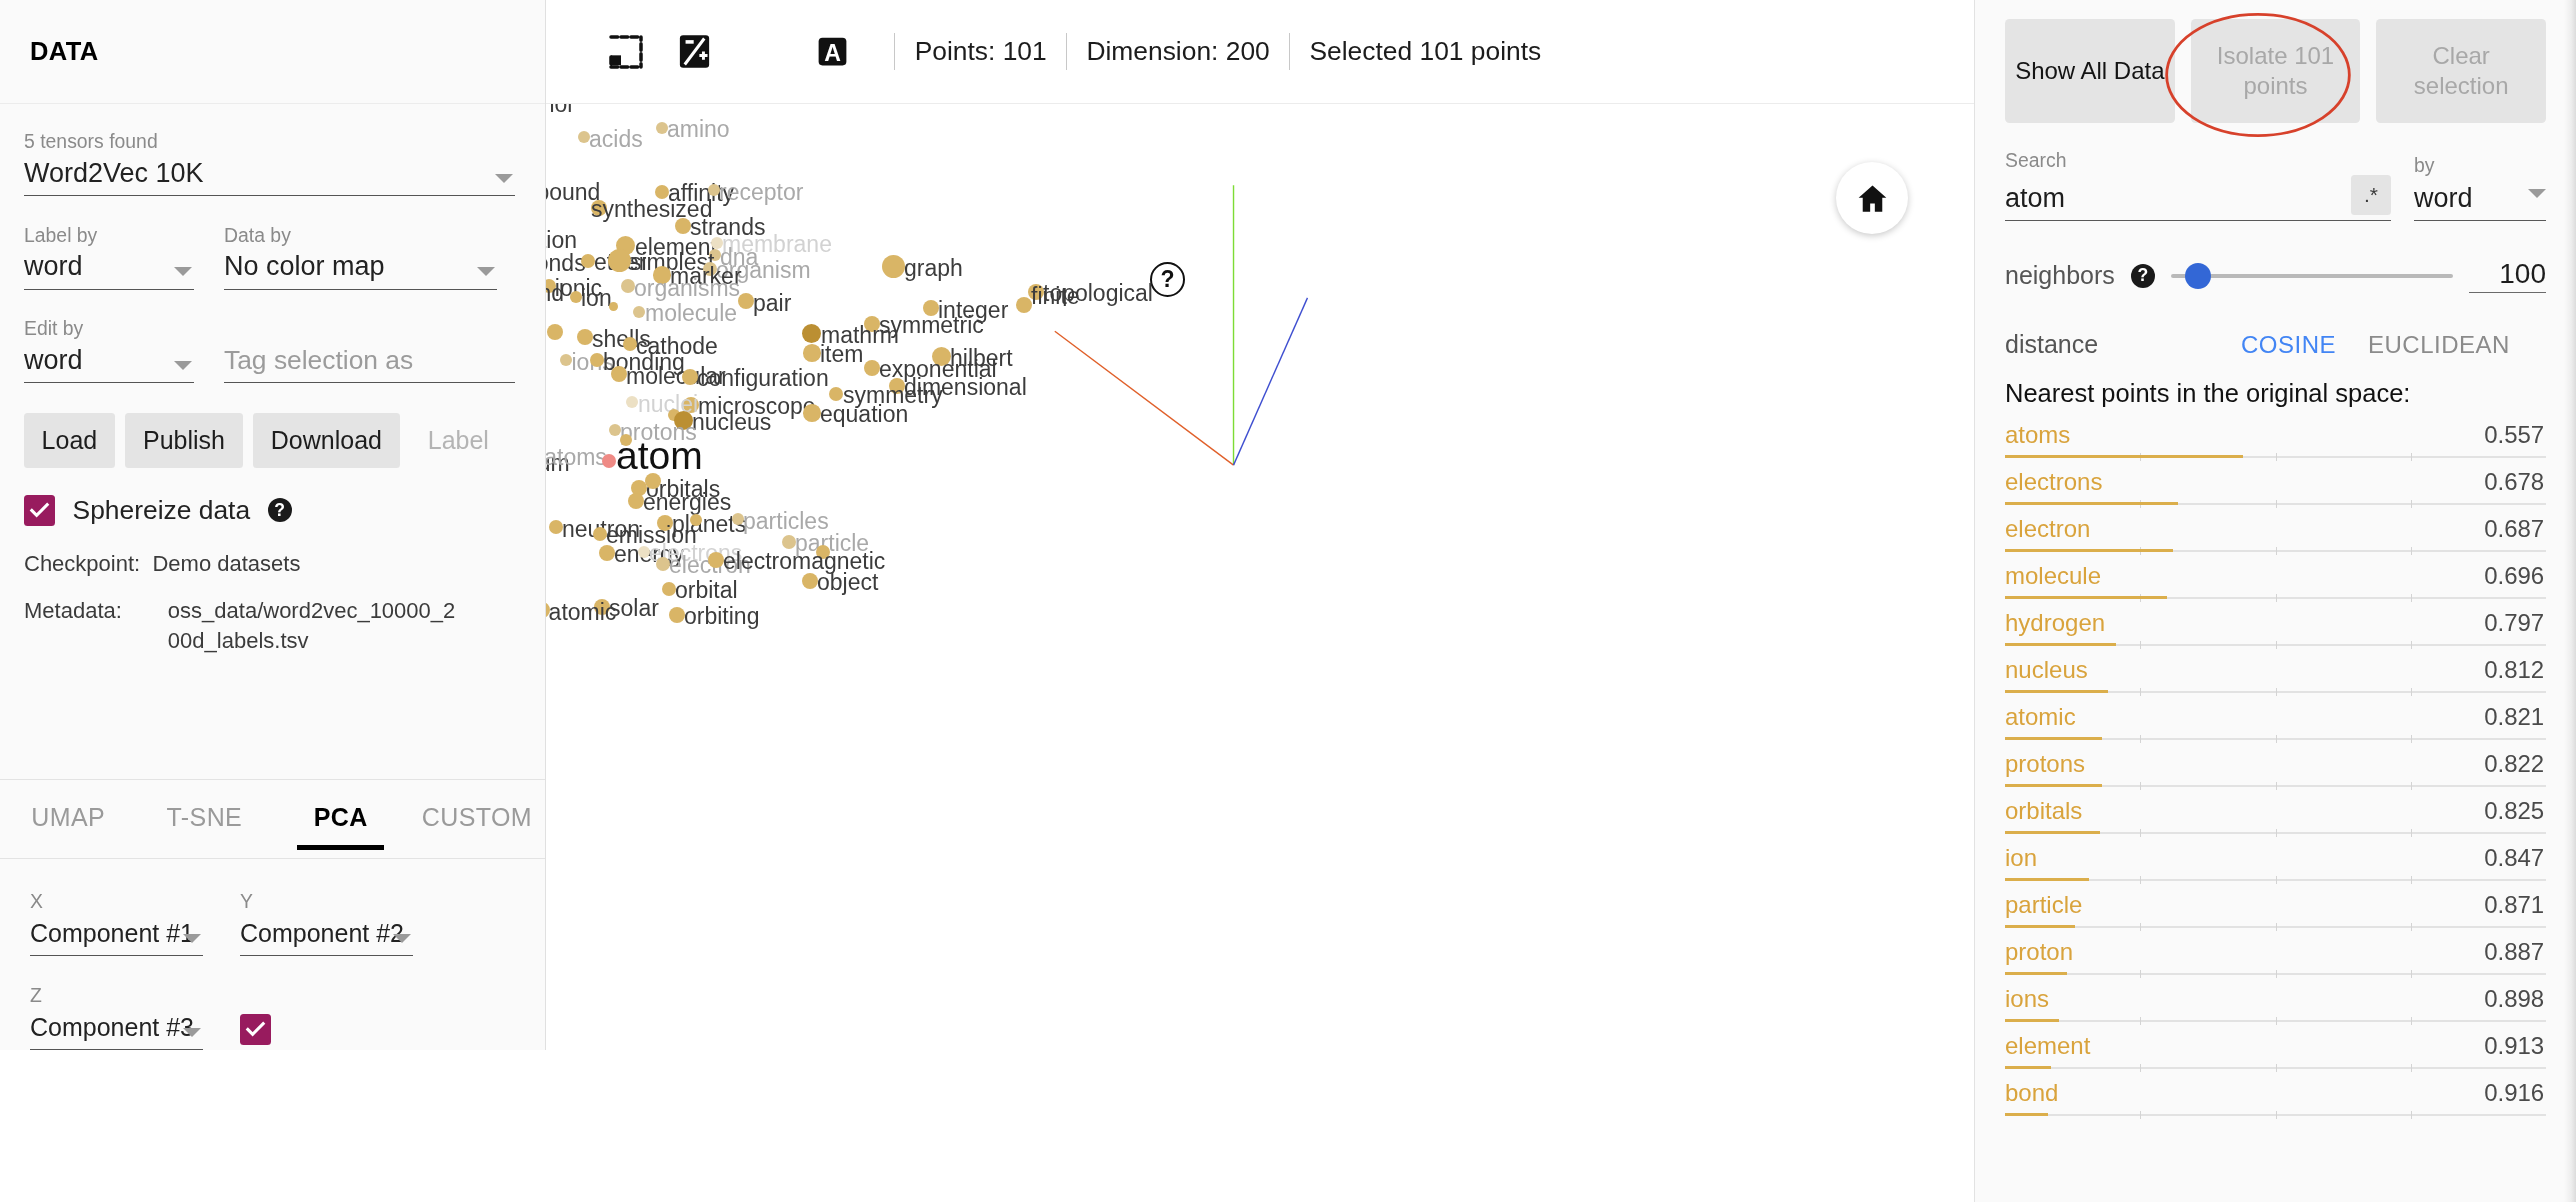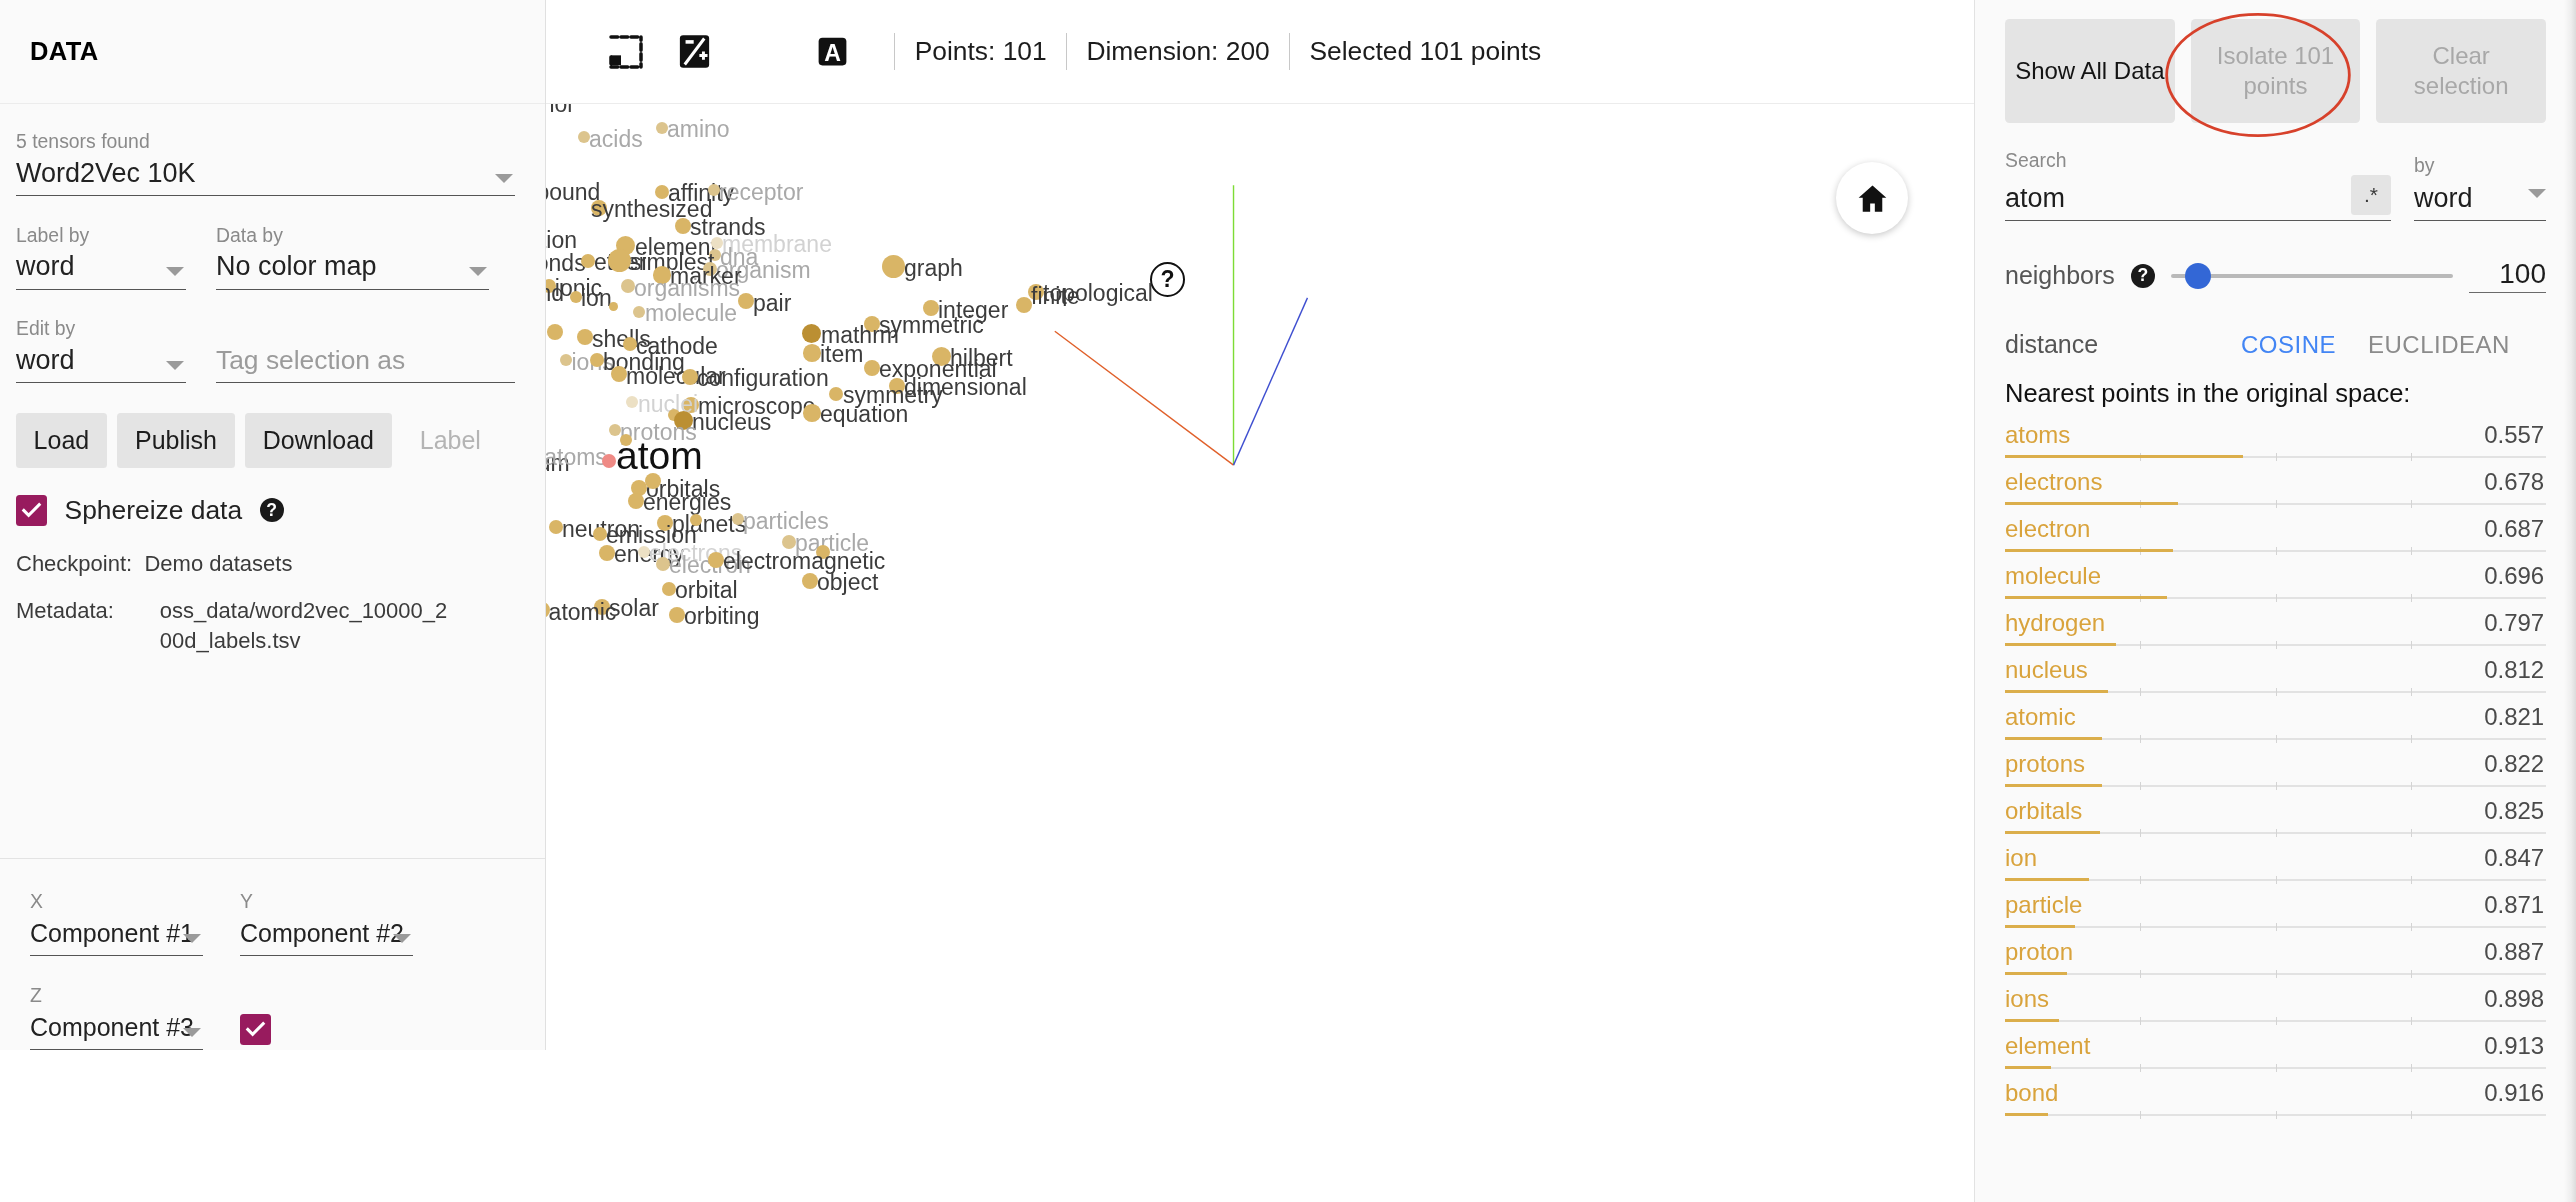--- a/index.html
+++ b/index.html
@@ -17,21 +17,21 @@
     display: flex; flex-direction: column; flex: none;
     position: relative;
   }
   .sidebar-header {
     height: 104px; border-bottom: 0.9px solid #ececec;
     display: flex; align-items: center; padding-left: 30px;
   }
   .sidebar-header .title {
     font-size: 25.5px; font-weight: bold; letter-spacing: 0.4px; color: #000;
   }
-  .sidebar-body { padding: 25px 30px 0 16px; flex: 1; }
+  .sidebar-body { padding: 25px 30px 0 24px; flex: 1; }
 
   .tiny-label { font-size: 19.4px; color: #8a8a8a; margin-bottom: 1.8px; line-height: 25px; }
   .sel-row { display: flex; gap: 30px; }
   .select {
     position: relative; border-bottom: 0.9px solid #545454;
     padding-bottom: 4.4px; margin-bottom: 26.4px;
   }
   .select .val { font-size: 27px; color: #222; line-height: 35px; white-space: nowrap; }
   .select .caret {
     position: absolute; right: 1.8px; bottom: 12.3px;
@@ -276,20 +276,26 @@
         <span class="k">Checkpoint:</span>
         <span class="v">Demo datasets</span>
       </div>
       <div class="meta-line mt">
         <span class="k">Metadata:</span>
         <span class="v v2">oss_data/word2vec_10000_200d_labels.tsv</span>
       </div>
     </div>
 
     <div class="tabs-wrap">
+      <div class="tabs tabs-divider">
+        <div class="tab">UMAP</div>
+        <div class="tab">T-SNE</div>
+        <div class="tab active">PCA</div>
+        <div class="tab">CUSTOM</div>
+      </div>
       <div class="proj-body">
         <div class="proj-row">
           <div class="proj-col">
             <div class="tiny-label">X</div>
             <div class="select" style="width:173px">
               <div class="val" style="font-size:25px">Component #1</div>
               <span class="caret"></span>
             </div>
           </div>
           <div class="proj-col">

